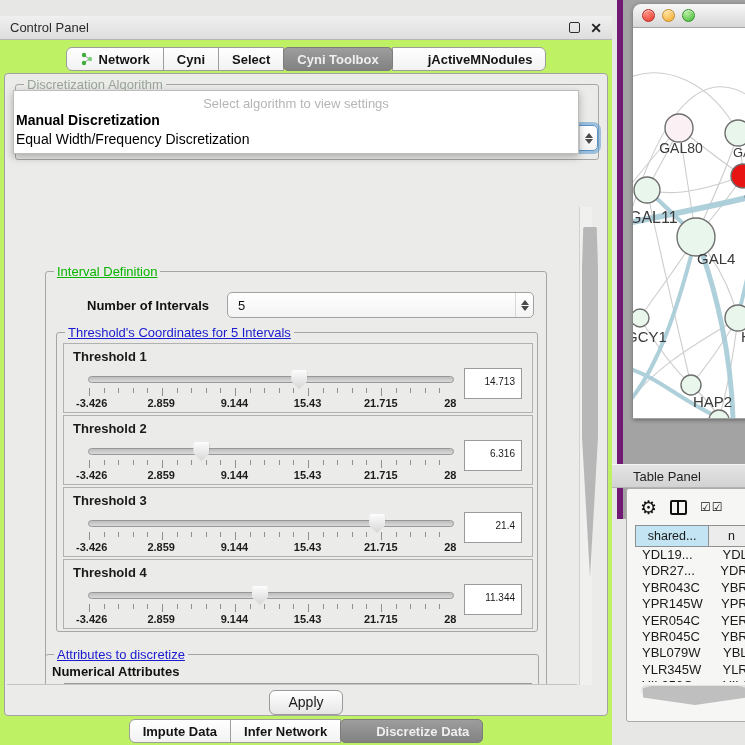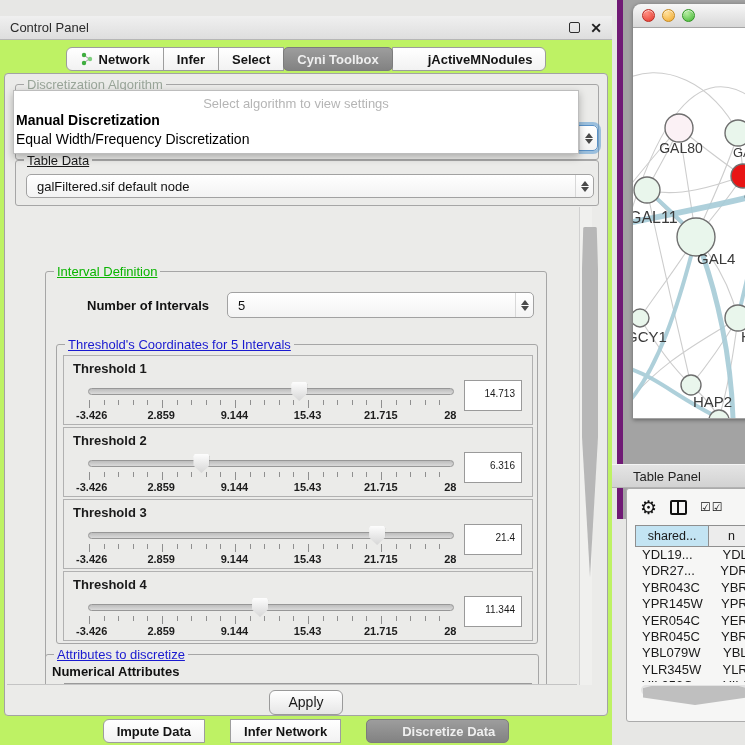--- a/index.html
+++ b/index.html
@@ -83,21 +83,21 @@
 
   .attr-list { position:absolute; left:18px; top:28px; width:468px; height:62px; background:#fff;
     border:1px solid #9a9a9a; overflow:hidden; }
   .attr-list .item { font-size:13px; padding-left:10px; line-height:17px; color:#111; }
 
   .apply-strip { position:absolute; left:2px; right:2px; top:611px; bottom:2px; background:#ebebe9; }
   .apply-btn { position:absolute; left:262px; top:5px; width:74px; height:25px;
     background:linear-gradient(#ffffff,#e6e6e6); border:1px solid #9a9a9a; border-radius:6px;
     font-size:14px; text-align:center; padding-top:3px; }
 
-  .tabbar.bottom { top:703px;gap:26px; }
+  .tabbar.bottom { top:703px; }
 
   
   .right-region { position:absolute; left:612px; top:0; width:133px; height:745px; background:#e7e7e5; }
   .desktop { position:absolute; left:5px; top:0; width:128px; height:519px; background:#a3a3a3;
     border-left:6px solid #701a75; }
   .net-window { position:absolute; left:10px; top:4px; width:119px; height:415px;
     border-radius:8px 0 0 0; overflow:hidden; box-shadow:0 1px 4px rgba(0,0,0,.4); }
   .net-titlebar { height:24px; background:linear-gradient(#f7f7f7,#d8d8d8);
     border-bottom:1px solid #a5a5a5; display:flex; align-items:center; padding-left:9px; gap:7px; }
   .light { width:13px; height:13px; border-radius:50%; box-shadow:inset 0 1px 1px rgba(255,255,255,.7); }
@@ -151,21 +151,21 @@
       <svg width="14" height="14" viewBox="0 0 14 14">
         <line x1="4" y1="3" x2="9" y2="7" stroke="#9a9a9a"></line>
           <line x1="4" y1="11" x2="9" y2="7" stroke="#9a9a9a"></line>
         <circle cx="4" cy="3" r="2.2" fill="#3fae3f"></circle>
           <circle cx="4" cy="11" r="2.2" fill="#3fae3f"></circle>
           <circle cx="10" cy="7" r="2.2" fill="#7fcf7f"></circle>
       </svg>
       <span>Network</span>
     </div>
     <div class="tab">
-        <span>Infer</span>
+        <span>Cyni</span>
       </div>
     <div class="tab">
         <span>Select</span>
       </div>
     <div class="tab sel">
         <span>Cyni Toolbox</span>
       </div>
     <div class="tab">
         <span>jActiveMNodules</span>
       </div>
@@ -183,46 +183,36 @@
           </span>
       </div>
     </div>
 
     <div class="popup">
       <div class="ph">Select algorithm to view settings</div>
       <div class="opt b">Manual Discretization</div>
       <div class="opt">Equal Width/Frequency Discretization</div>
     </div>
 
-    <div class="group" style="left:10px; top:86px; width:584px; height:46px;">
-      <span class="group-label gl-dark">Table Data</span>
-      <div class="combo" style="left:10px; top:13px; width:568px; height:24px;">
-        <span class="cv">galFiltered.sif default node</span>
-        <span class="stepper">
-            <i class="up"></i>
-            <i class="dn"></i>
-          </span>
-      </div>
-    </div>
 
     <div class="scroll-vp">
 
       <div class="group" style="left:38px; top:64px; width:502px; height:472px;">
         <span class="group-label gl-green">Interval Definition</span>
 
         <span class="row-label" style="position:absolute; left:41px; top:26px;">Number of Intervals</span>
         <div class="combo" style="left:181px; top:20px; width:307px; height:26px;">
           <span class="cv">5</span>
           <span class="stepper">
               <i class="up"></i>
               <i class="dn"></i>
             </span>
         </div>
 
-        <div class="group" style="left:10px; top:60px; width:482px; height:300px;margin-top:12px;">
+        <div class="group" style="left:10px; top:60px; width:482px; height:300px;">
           <span class="group-label gl-blue">Threshold's Coordinates for 5 Intervals</span>
 
           <div class="thr-panel" style="top:10px;">
             <span class="thr-title">Threshold 1</span>
             <div class="slider">
               <div class="track"></div>
               <div class="thumb" style="left: calc(57.72% - 8px);"></div>
               <div class="ticks">
                   <div class="major"></div>
                   <div class="minor"></div>

